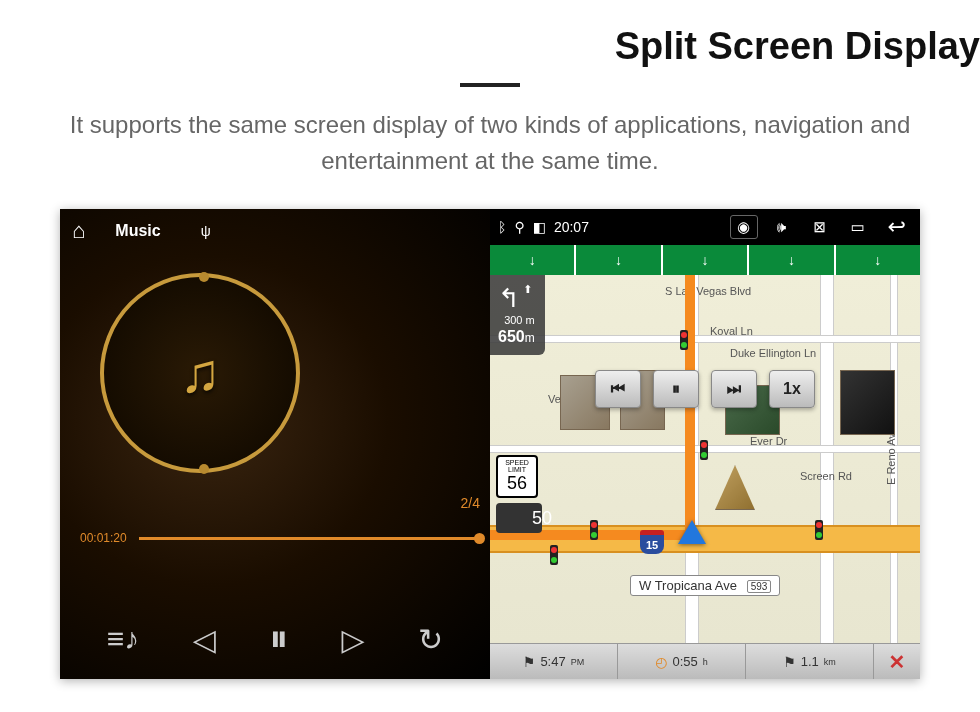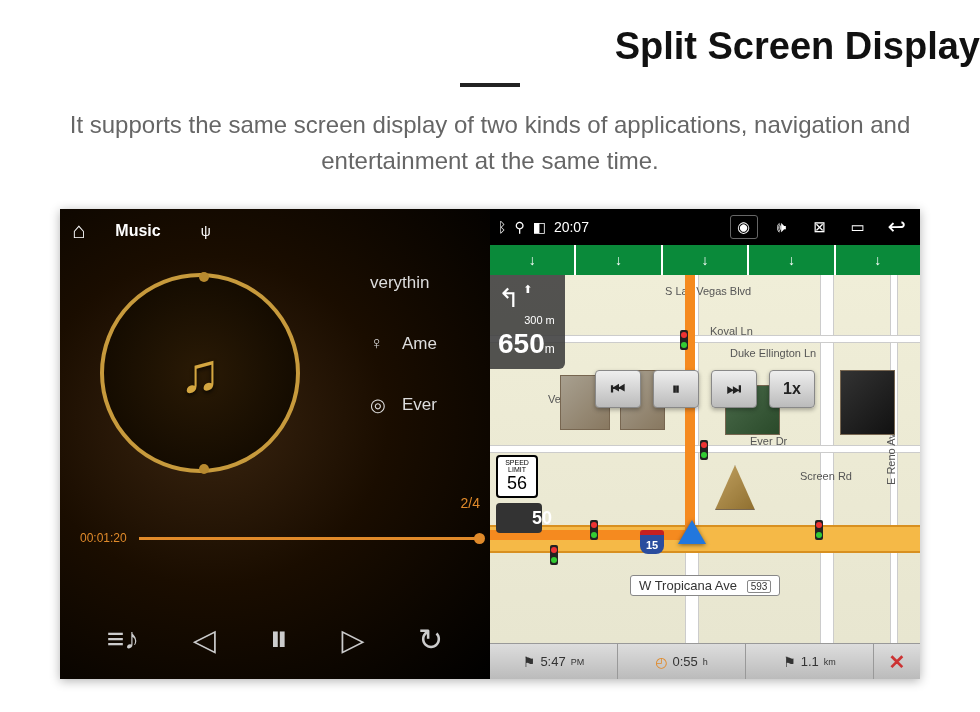--- a/index.html
+++ b/index.html
@@ -217,21 +217,21 @@
     font-size: 12px;
     line-height: 1.2;
     border-bottom-right-radius: 6px;
   }
   .turn-panel .big-arrow {
     font-size: 26px;
     display: inline-block;
     vertical-align: middle;
   }
   .turn-panel .dist-big {
-    font-size: 28px;
+    font-size: 16px;
     font-weight: bold;
   }
   .street-label {
     position: absolute;
     color: #555;
     font-size: 11px;
     white-space: nowrap;
   }
   .street-big {
     position: absolute;
@@ -351,21 +351,21 @@
     top: 228px;
     width: 42px;
     height: 30px;
     background: #333;
     color: #fff;
     border-radius: 4px;
     display: flex;
     align-items: center;
     justify-content: center;
     font-size: 18px;
-    font-weight: bold;
+    font-weight: normal;
     z-index: 6;
     padding-left: 46px;
   }
   .shield {
     position: absolute;
     width: 24px;
     height: 24px;
     background: #2a4d9e;
     border-radius: 3px 3px 8px 8px;
     color: #fff;
@@ -443,33 +443,20 @@
   <div class="music-pane">
     <div class="music-top">
       <span class="home-icon">⌂</span>
       <span style="font-weight:bold">Music</span>
       <span class="usb">ψ</span>
     </div>
     <div class="music-body">
       <div class="album-circle">
         <span class="note-glyph">♫</span>
       </div>
-      <div class="tracklist">
-        <div class="row">
-          <span>verythin</span>
-        </div>
-        <div class="row">
-          <span class="icon">♀</span>
-          <span>Ame</span>
-        </div>
-        <div class="row">
-          <span class="icon">◎</span>
-          <span>Ever</span>
-        </div>
-      </div>
       <div class="track-index">2/4</div>
       <div class="progress">
         <span class="time">00:01:20</span>
         <div class="progress-bar"></div>
       </div>
     </div>
     <div class="music-controls">
       <span class="ctrl">≡♪</span>
       <span class="ctrl">◁</span>
       <span class="ctrl" style="font-size:38px">⏸</span>

